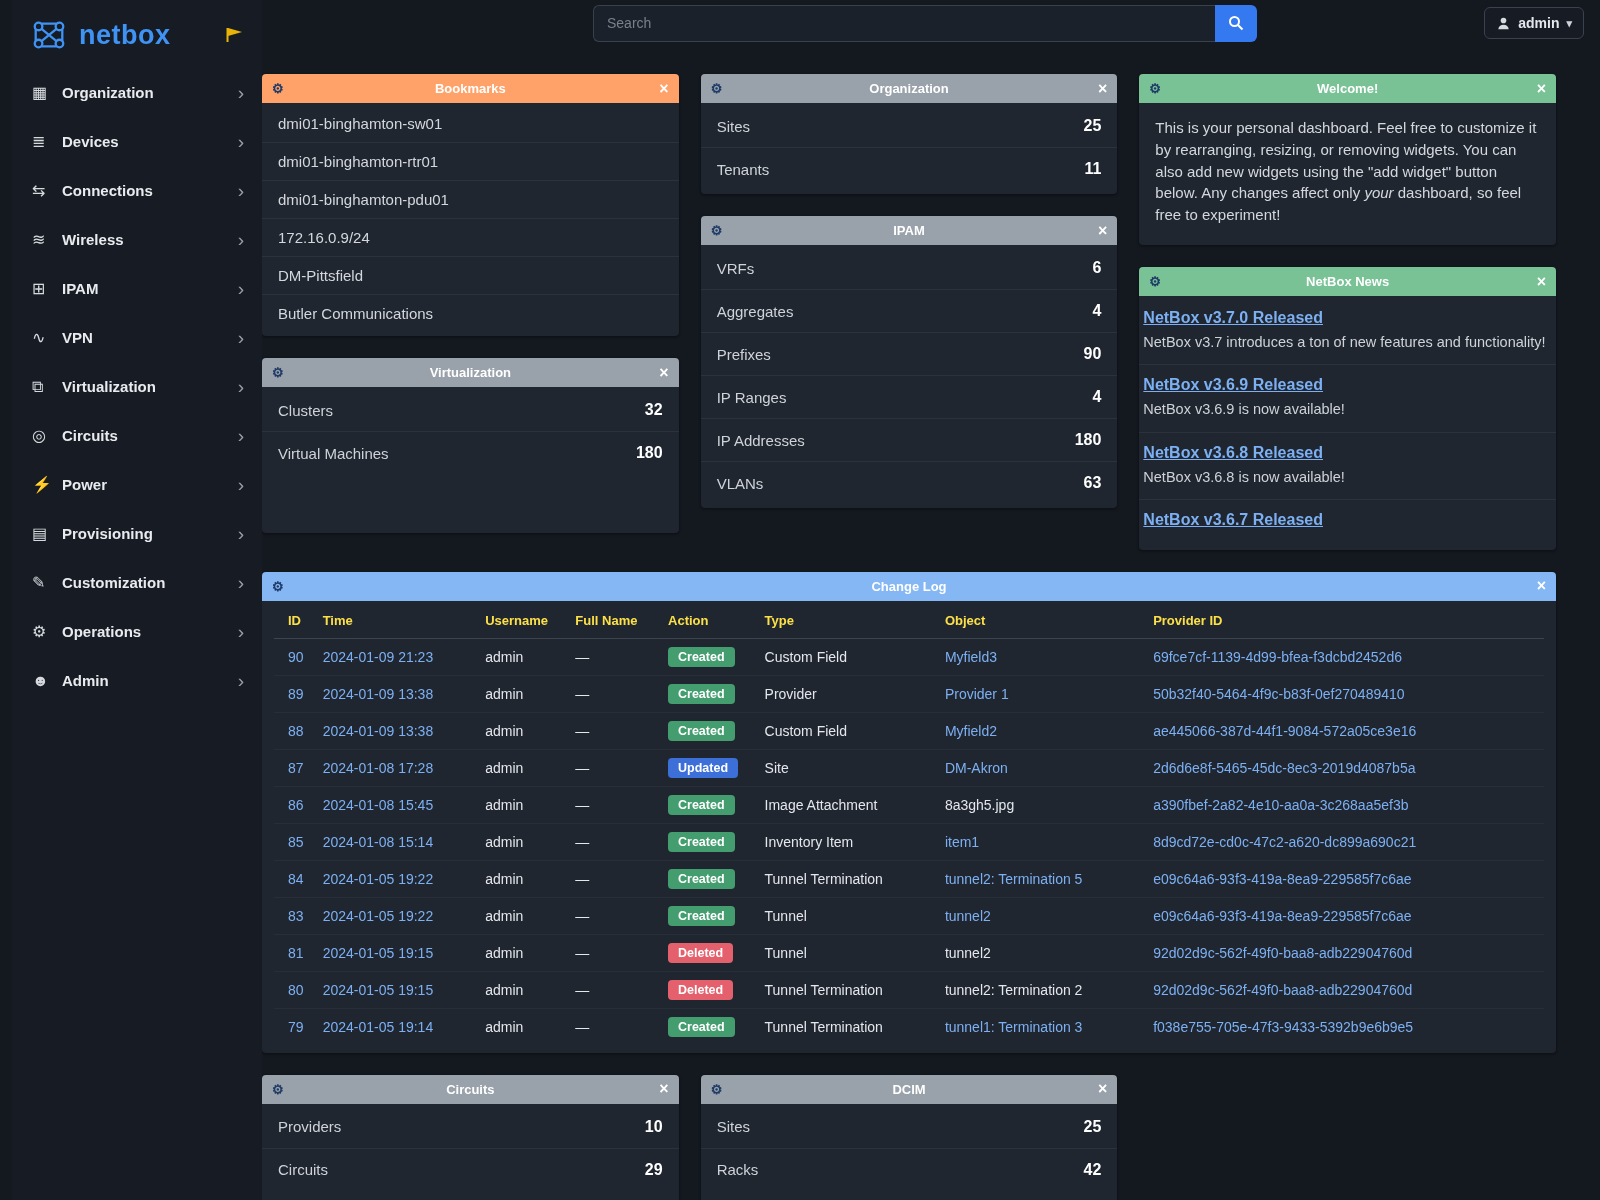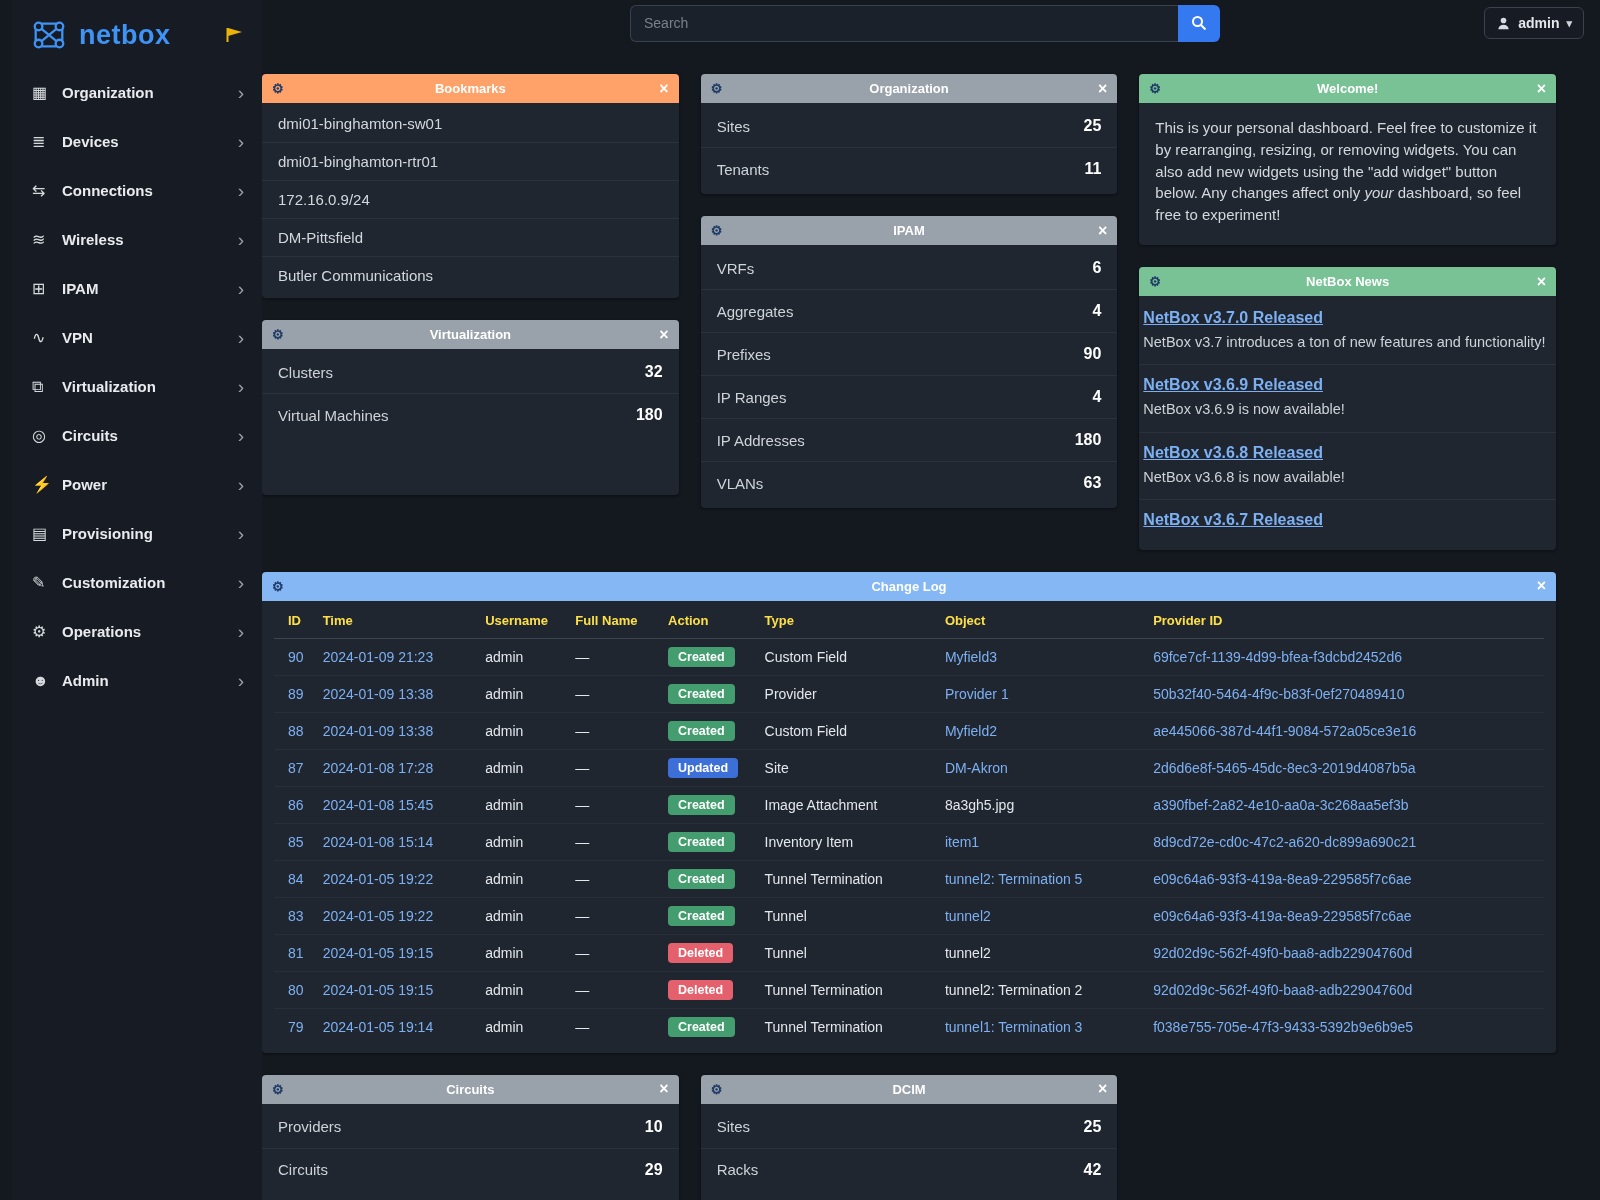--- a/index.html
+++ b/index.html
@@ -25,21 +25,21 @@
   .nav-item { display: flex; align-items: center; height: 49px; padding: 0 18px 0 20px; cursor: pointer; }
   .nav-icon { width: 30px; font-size: 16px; color: #d6dade; }
   .nav-label { flex: 1; font-size: 15px; font-weight: 600; color: #e9ebee; }
   .nav-chevron { color: #98a0a9; font-size: 19px; line-height: 1; }
 
   
   .topbar {
     position: absolute; left: 250px; top: 0; right: 0; height: 46px;
     display: flex; align-items: center; justify-content: center;
   }
-  .search-wrap { display: flex; width: 590px; height: 37px; }
+  .search-wrap { display: flex; width: 664px; height: 37px; }
   .search-input {
     flex: 1; background: #1b212a; border: 1px solid #39414c; border-right: none;
     border-radius: 6px 0 0 6px; color: #e4e7eb; padding: 0 13px; font-size: 14px;
     font-family: "Liberation Sans", sans-serif; outline: none;
   }
   .search-input::placeholder { color: #78808a; }
   .search-btn {
     width: 42px; background: #3479f0; border: none; border-radius: 0 6px 6px 0;
     display: flex; align-items: center; justify-content: center; cursor: pointer;
   }
@@ -252,20 +252,21 @@
         <div class="card-header header-orange">
           <span class="gear">⚙</span>
           <span class="card-title">Bookmarks</span>
           <span class="closex">×</span>
         </div>
         <div class="card-body">
   <div class="bookmark-item"><span>dmi01-binghamton-sw01</span></div>
 
   <div class="bookmark-item"><span>dmi01-binghamton-rtr01</span></div>
 
+  <div class="bookmark-item"><span>dmi01-binghamton-pdu01</span></div>
 
   <div class="bookmark-item"><span>172.16.0.9/24</span></div>
 
   <div class="bookmark-item"><span>DM-Pittsfield</span></div>
 
   <div class="bookmark-item"><span>Butler Communications</span></div>
 </div>
       </section>
 
       <section class="card card-virtualization">

